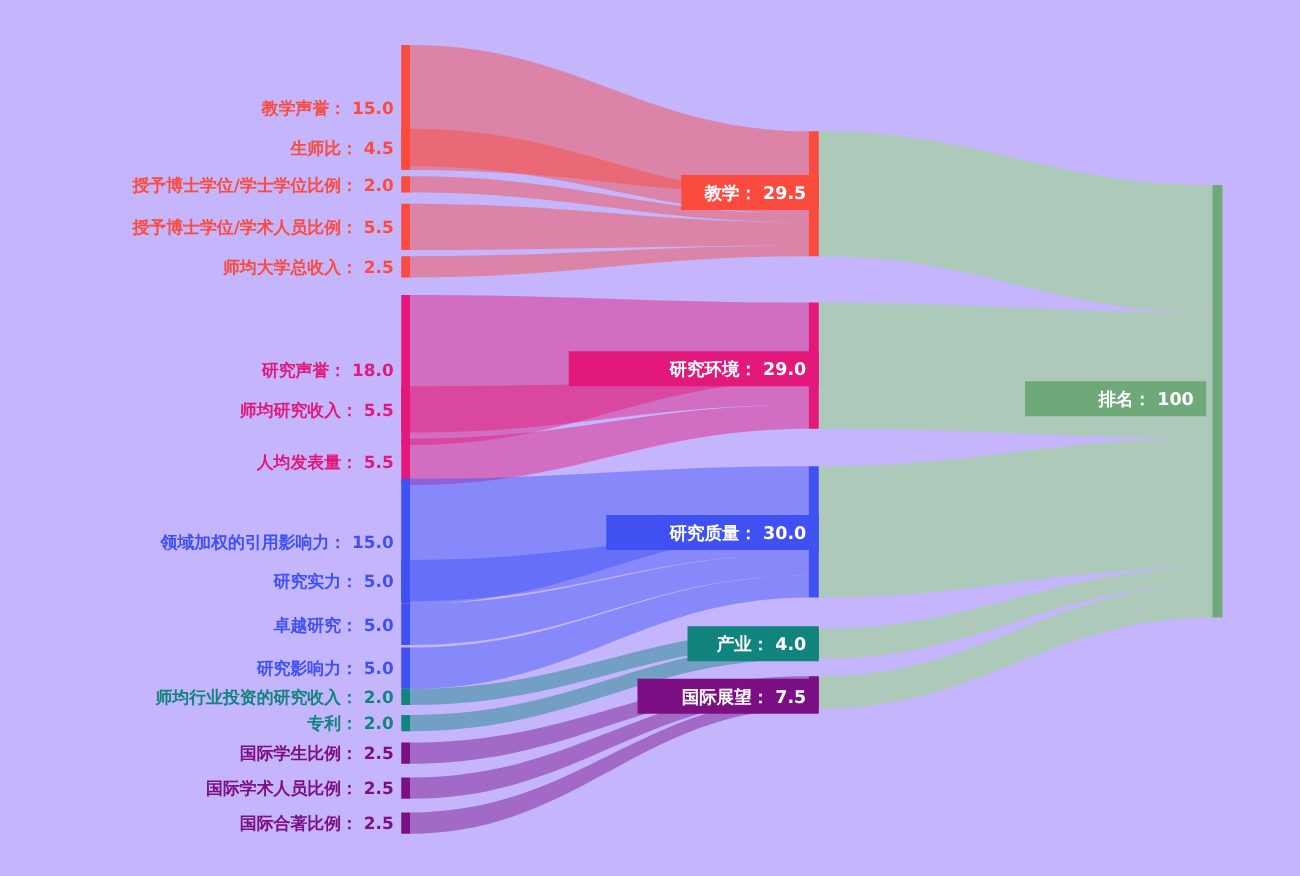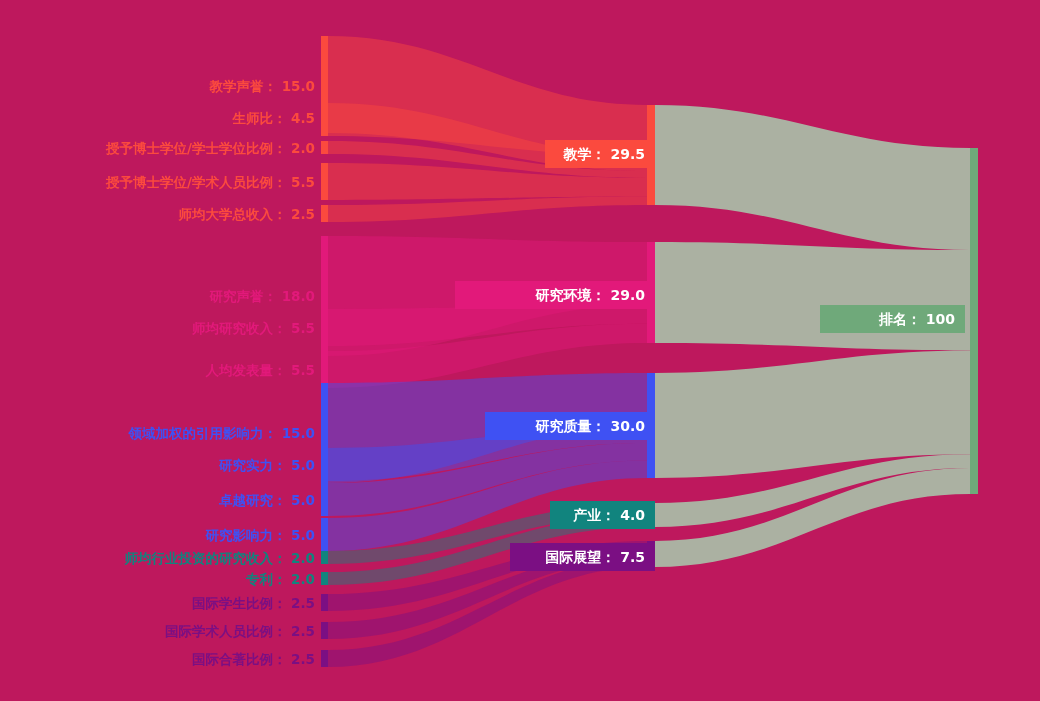--- a/index.html
+++ b/index.html
@@ -1,17 +1,17 @@
 <!DOCTYPE html>
 <html><head>
 <meta charset="utf-8">
 <style>
   html,body{margin:0;padding:0;background:#ffffff;}
   body{width:1040px;height:701px;overflow:hidden;font-family:"DejaVu Sans","Liberation Sans",sans-serif;}
-  #sankey-root{position:relative;width:1040px;height:701px;background:#be185d;}
+  #sankey-root{position:relative;width:1040px;height:701px;background:#c4b5fd;}
   svg#sankey-svg{position:absolute;left:0;top:0;width:1040px;height:701px;display:block;}
   .node-label-text{font-family:"DejaVu Sans","Liberation Sans",sans-serif;font-weight:bold;font-size:13.5px;}
   .badge-text{font-family:"DejaVu Sans","Liberation Sans",sans-serif;font-weight:bold;font-size:14px;fill:#ffffff;}
 </style>
 </head>
 <body>
 
 <div id="sankey-root">
   <svg id="sankey-svg" viewBox="0 0 1040 701">
       <g>

